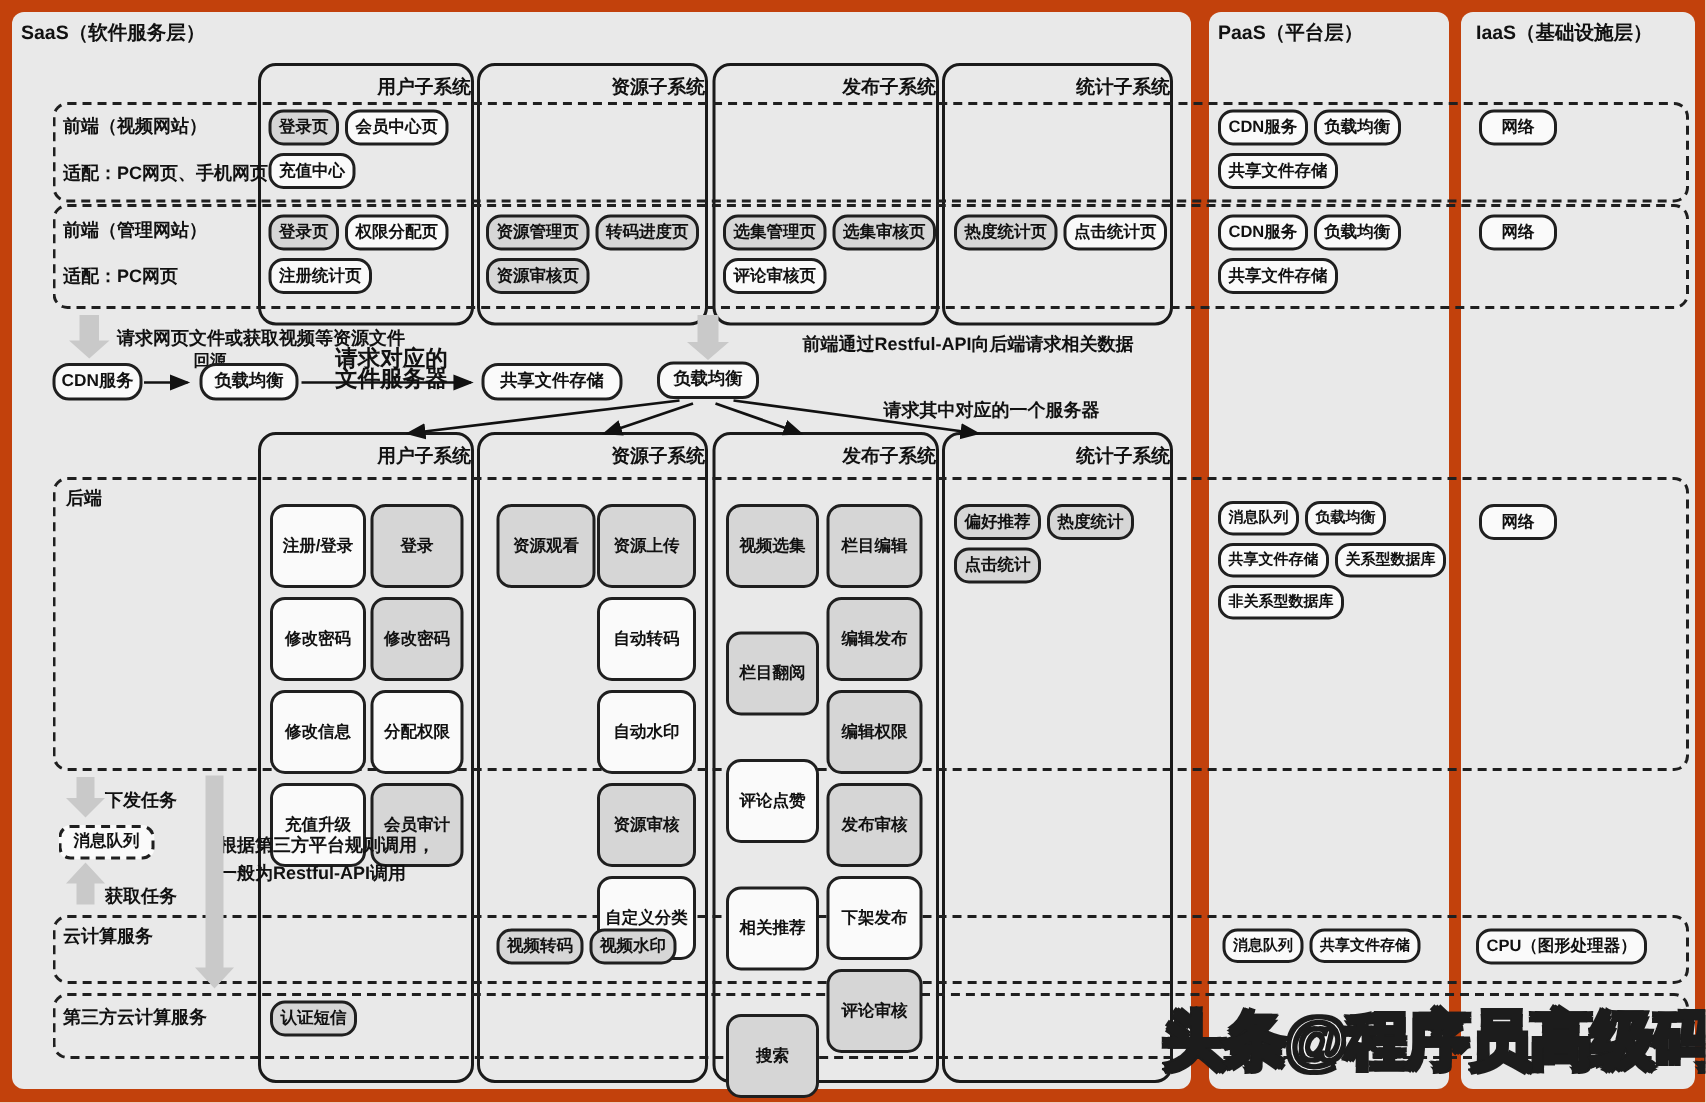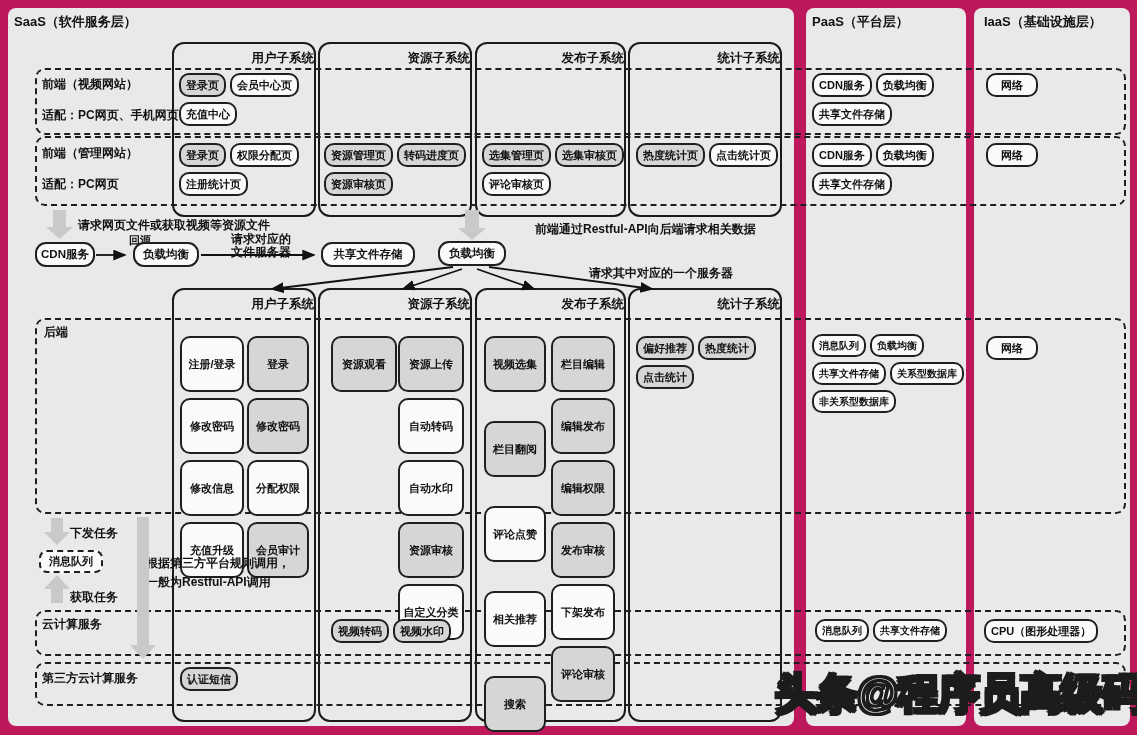--- a/index.html
+++ b/index.html
@@ -1,16 +1,16 @@
 <!DOCTYPE html>
 <html><head>
 <meta charset="utf-8">
 <style>
   html,body{margin:0;padding:0;background:#fff;}
-  #canvas{position:relative;width:1137px;height:735px;background:#be185d;overflow:hidden;
+  #canvas{position:relative;width:1137px;height:735px;background:#c2410c;overflow:hidden;
           font-family:"Liberation Sans",sans-serif;color:#111;}
   .panel{position:absolute;background:#e9e9e9;border-radius:8px;}
   .layer-label{position:absolute;font-weight:700;font-size:13px;}
   .tallbox{position:absolute;border:2.5px solid #1a1a1a;border-radius:12px;}
   .tb-title{font-weight:700;font-size:12.5px;margin:6px 0 0 9px;text-align:right;}
   .drow{position:absolute;border:2px dashed #1f1f1f;border-radius:10px;}
   .rlabel{position:absolute;font-weight:700;font-size:12px;white-space:nowrap;}
   .sublabel{position:absolute;font-weight:700;font-size:12px;white-space:nowrap;}
   .group{position:absolute;display:flex;flex-wrap:wrap;gap:5px 4px;align-content:flex-start;z-index:3;}
   .group.col{flex-direction:column;flex-wrap:nowrap;gap:6px;}
@@ -20,21 +20,21 @@
        font-weight:700;font-size:11px;line-height:16px;padding:2px 5px;
        text-align:center;white-space:nowrap;box-sizing:border-box;}
   .box.shaded{background:#d6d6d6;}
   .box.short{padding:2px 13px;}
   .nbox{position:absolute;border:2px solid #1f1f1f;border-radius:11px;background:#fafafa;
         font-weight:700;font-size:11.5px;height:25px;line-height:20px;text-align:center;
         box-sizing:border-box;z-index:3;}
   .nbox.dashedbox{border-style:dashed;border-radius:8px;height:23px;line-height:18px;font-size:11px;}
   .flowtext{position:absolute;font-weight:700;font-size:12px;white-space:nowrap;z-index:3;}
   .flowtext.sm{font-size:11px;}
-  .twoline{position:absolute;font-weight:700;font-size:12px;line-height:13px;text-align:center;z-index:3;}
+  .twoline{position:absolute;font-weight:700;font-size:15px;line-height:13px;text-align:center;z-index:3;}
   #overlay{position:absolute;left:0;top:0;z-index:4;pointer-events:none;}
   #watermark{position:absolute;left:775px;top:666px;z-index:6;font-weight:900;font-size:42px;
              letter-spacing:-1px;color:#ffffff;white-space:nowrap;
              -webkit-text-stroke:2.5px #1c1c1c;
              text-shadow:2px 2px 0 #1c1c1c,-2px -2px 0 #1c1c1c,2px -2px 0 #1c1c1c,-2px 2px 0 #1c1c1c;}
 </style>
 </head>
 <body>
 
 <div id="canvas">

